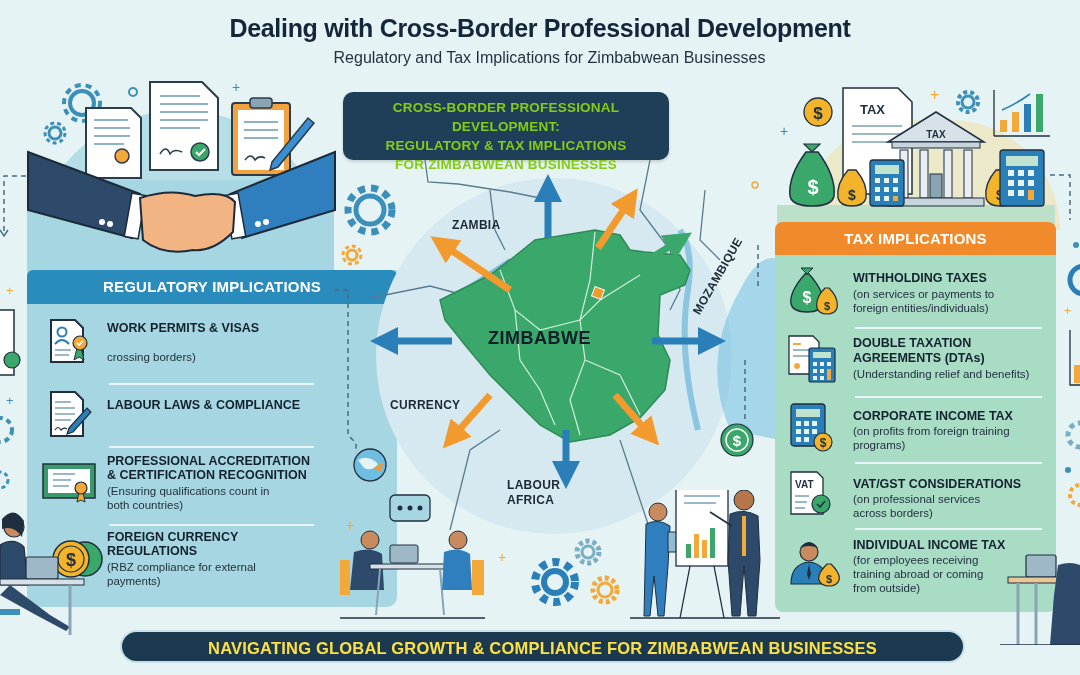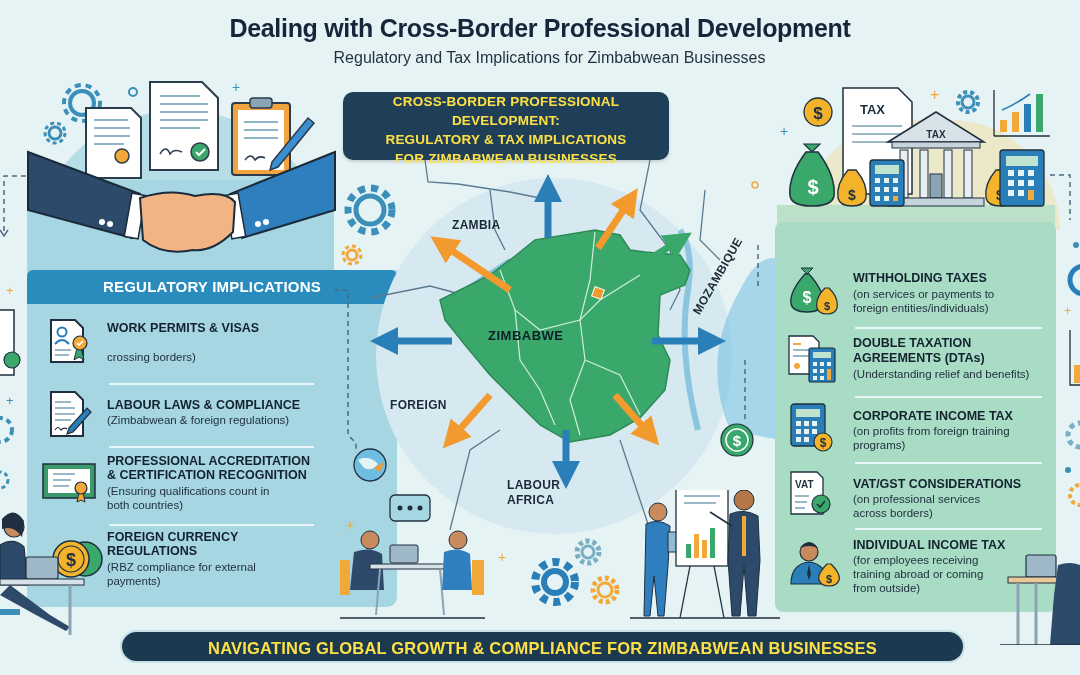--- a/index.html
+++ b/index.html
@@ -19,23 +19,23 @@
     letter-spacing: -0.3px;
   }
   .sub-title {
     position: absolute; left: 0; top: 49px; width: 1080px;
     text-align: center; font-size: 16px; color: #1f2f3f; padding-left: 19px;
   }
 
   
   .center-banner {
     position: absolute; left: 343px; top: 92px; width: 326px; height: 68px;
-    background: #1e3f57; border-radius: 10px; color: #fde047;
+    background: #1e3f57; border-radius: 10px; color: #84cc16;
     text-align: center; font-weight: 700; font-size: 13.5px; line-height: 19px;
-    letter-spacing: 0.2px;
+    padding-top: 6px; letter-spacing: 0.2px;
     box-shadow: 0 2px 3px rgba(0,0,0,0.15);
   }
 
   
   .left-blob {
     position: absolute; left: 30px; top: 110px; width: 300px; height: 190px;
     background: #a9d8e4; border-radius: 150px 150px 0 0; opacity: 0.8;
   }
   
   .left-panel {
@@ -93,21 +93,21 @@
   .map-circle {
     position: absolute; left: 376px; top: 178px; width: 356px; height: 356px;
     border-radius: 50%; background: #d6e9f0;
   }
 
   .country-label {
     position: absolute; font-weight: 700; font-size: 12px; color: #1b2936;
     letter-spacing: 0.3px;
   }
   .zim-label {
-    position: absolute; left: 488px; top: 328px; font-weight: 700; font-size: 13px;
+    position: absolute; left: 488px; top: 328px; font-weight: 700; font-size: 18px;
     color: #101e28; letter-spacing: 0.5px;
   }
 
   
   .footer-banner {
     position: absolute; left: 120px; top: 630px; width: 845px; height: 33px;
     background: #1b3a4f; border-radius: 17px; color: #fde047; font-weight: 700;
     font-size: 16.5px; text-align: center; line-height: 33px; letter-spacing: 0.2px;
     border: 2px solid #c7dfe7;
   }
@@ -206,21 +206,20 @@
     <svg class="item-icon" style="top:2px" viewBox="0 0 48 48">
       <path d="M4 2 h24 l8 8 v36 h-32 z" fill="#fff" stroke="#1f2f3f" stroke-width="2"></path>
       <line x1="8" y1="12" x2="24" y2="12" stroke="#9bb8c8" stroke-width="2"></line>
       <line x1="8" y1="18" x2="28" y2="18" stroke="#9bb8c8" stroke-width="2"></line>
       <line x1="8" y1="24" x2="28" y2="24" stroke="#9bb8c8" stroke-width="2"></line>
       <line x1="8" y1="30" x2="24" y2="30" stroke="#9bb8c8" stroke-width="2"></line>
       <path d="M8 40 q3 -5 6 0 q3 -3 6 -1" fill="none" stroke="#1f2f3f" stroke-width="1.2"></path>
       <path d="M22 38 l18 -20 l4 4 l-18 20 l-6 2 z" fill="#2a7fb8" stroke="#1f2f3f" stroke-width="1.2"></path>
     </svg>
     <div class="item-title" style="top:10px">LABOUR LAWS &amp; COMPLIANCE</div>
-    <div class="item-desc" style="top:25px;width:240px">(Zimbabwean &amp; foreign regulations)</div>
   </div>
   <div class="divider" style="left:82px;top:176px;width:205px"></div>
 
   <div class="item" style="top:180px;height:70px">
     <svg class="abs" style="left:14px;top:10px" width="56" height="46" viewBox="0 0 56 46">
       <rect x="2" y="4" width="52" height="34" fill="#3a9a6a" stroke="#1f2f3f" stroke-width="1.5"></rect>
       <rect x="7" y="9" width="42" height="24" fill="#fff"></rect>
       <line x1="12" y1="14" x2="34" y2="14" stroke="#9bb8c8" stroke-width="2"></line>
       <line x1="12" y1="20" x2="30" y2="20" stroke="#9bb8c8" stroke-width="2"></line>
       <line x1="12" y1="26" x2="28" y2="26" stroke="#9bb8c8" stroke-width="2"></line>
@@ -344,21 +343,21 @@
     <circle cx="397" cy="280" r="16" fill="#3aa86b" stroke="#1f2f3f" stroke-width="1.2"></circle>
     <circle cx="397" cy="280" r="11" fill="none" stroke="#fff" stroke-width="1.5"></circle>
     <text x="397" y="286" text-anchor="middle" font-size="15" font-weight="700" fill="#fff" font-family="Liberation Sans, sans-serif">$</text>
   </g>
   <circle cx="415" cy="25" r="3" fill="none" stroke="#f3a83a" stroke-width="1.5"></circle>
   <path d="M418 85 L418 130 M405 200 L405 260" stroke="#4b6b80" stroke-width="1.5" stroke-dasharray="5 4"></path>
 </svg>
 
 <div class="country-label" style="left:452px;top:218px">ZAMBIA</div>
 <div class="country-label" style="left:690px;top:310px;transform:rotate(-60deg);transform-origin:left top">MOZAMBIQUE</div>
-<div class="country-label" style="left:390px;top:398px">FOREIGN</div>
+<div class="country-label" style="left:390px;top:398px">CURRENCY</div>
 <div class="country-label" style="left:507px;top:478px">LABOUR</div>
 <div class="country-label" style="left:507px;top:493px">AFRICA</div>
 <div class="zim-label">ZIMBABWE</div>
 
 <svg class="abs" style="left:340px;top:490px" width="440" height="135">
 
   <rect x="50" y="5" width="40" height="26" rx="5" fill="#a6d6e2" stroke="#1f2f3f" stroke-width="1.3"></rect>
   <circle cx="60" cy="18" r="2.5" fill="#1f2f3f"></circle>
     <circle cx="70" cy="18" r="2.5" fill="#1f2f3f"></circle>
     <circle cx="80" cy="18" r="2.5" fill="#1f2f3f"></circle>
@@ -492,20 +491,21 @@
         <rect x="258" y="110" width="6" height="6"></rect>
     <rect x="238" y="120" width="6" height="6"></rect>
         <rect x="248" y="120" width="6" height="6"></rect>
       </g>
     <rect x="258" y="120" width="6" height="10" fill="#f3a83a"></rect>
   </g>
   <path d="M280 105 L300 105 L300 150" fill="none" stroke="#4b6b80" stroke-width="1.5" stroke-dasharray="5 4"></path>
 </svg>
 
 <div class="right-panel">
+  <div class="panel-header">TAX IMPLICATIONS</div>
 
   <div class="item" style="top:40px;height:60px">
     <svg class="item-icon" style="top:4px;width:52px;height:50px" viewBox="0 0 52 50">
       <path d="M18 8 q-16 18 -14 30 q2 8 16 8 q14 0 16 -8 q2 -12 -14 -30 z" fill="#3aa86b" stroke="#1f2f3f" stroke-width="1.3"></path>
       <path d="M14 2 l6 6 l6 -6 z" fill="#3aa86b" stroke="#1f2f3f" stroke-width="1"></path>
       <text x="20" y="37" text-anchor="middle" font-size="16" font-weight="700" fill="#fff" font-family="Liberation Sans, sans-serif">$</text>
       <path d="M38 22 q-10 10 -8 20 q2 6 10 6 q8 0 10 -6 q2 -10 -8 -20 z" fill="#f3b42c" stroke="#1f2f3f" stroke-width="1.2"></path>
       <text x="40" y="44" text-anchor="middle" font-size="11" font-weight="700" fill="#1f2f3f" font-family="Liberation Sans, sans-serif">$</text>
     </svg>
     <div class="item-title" style="top:9px">WITHHOLDING TAXES</div>

